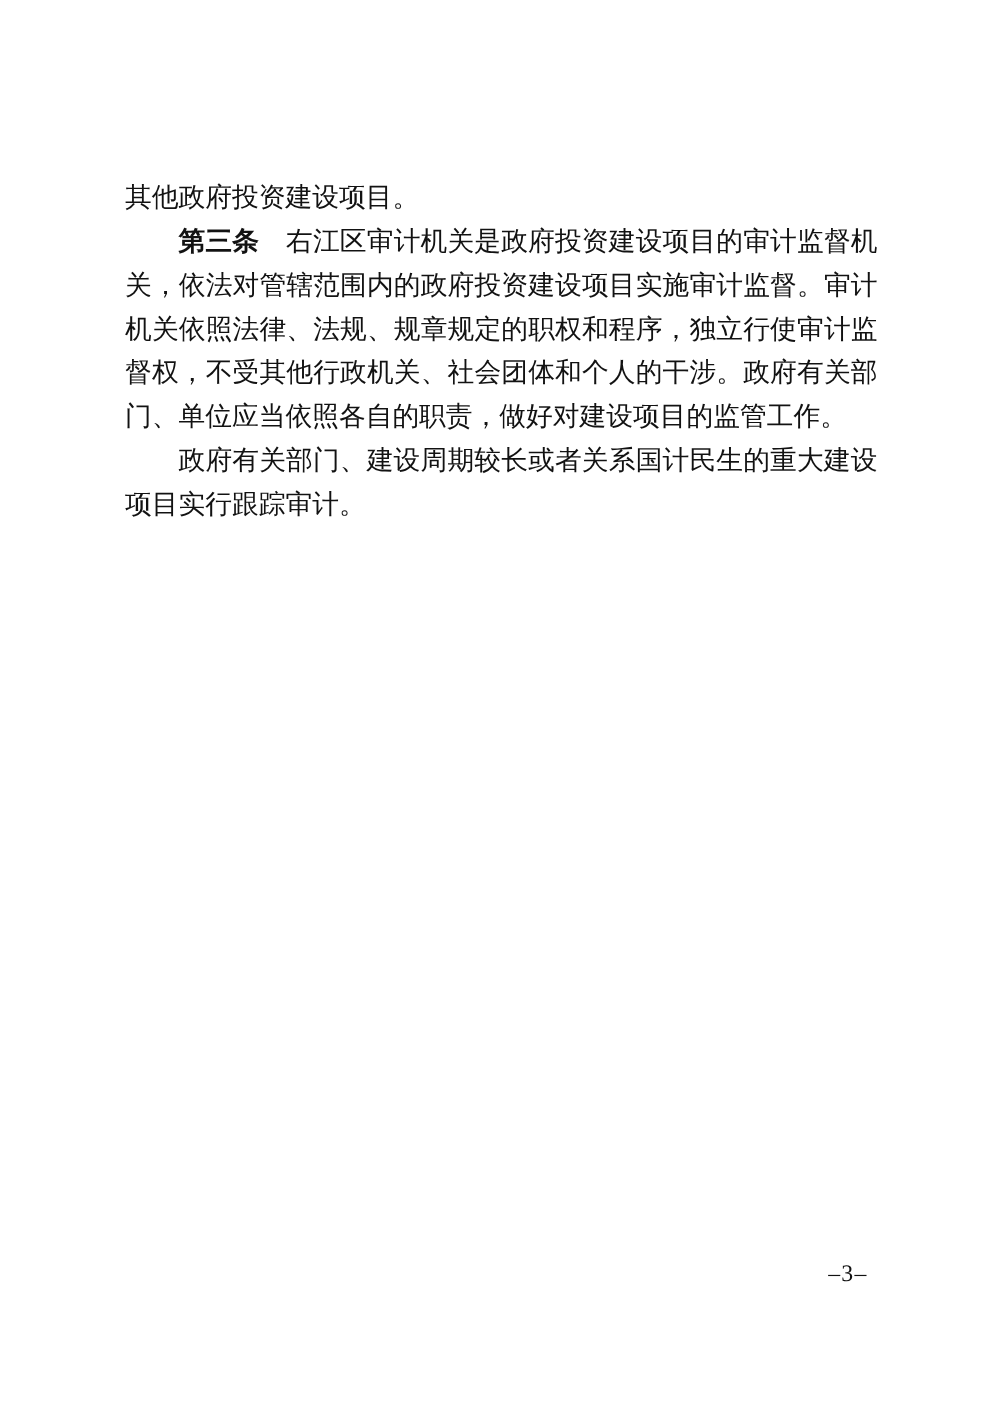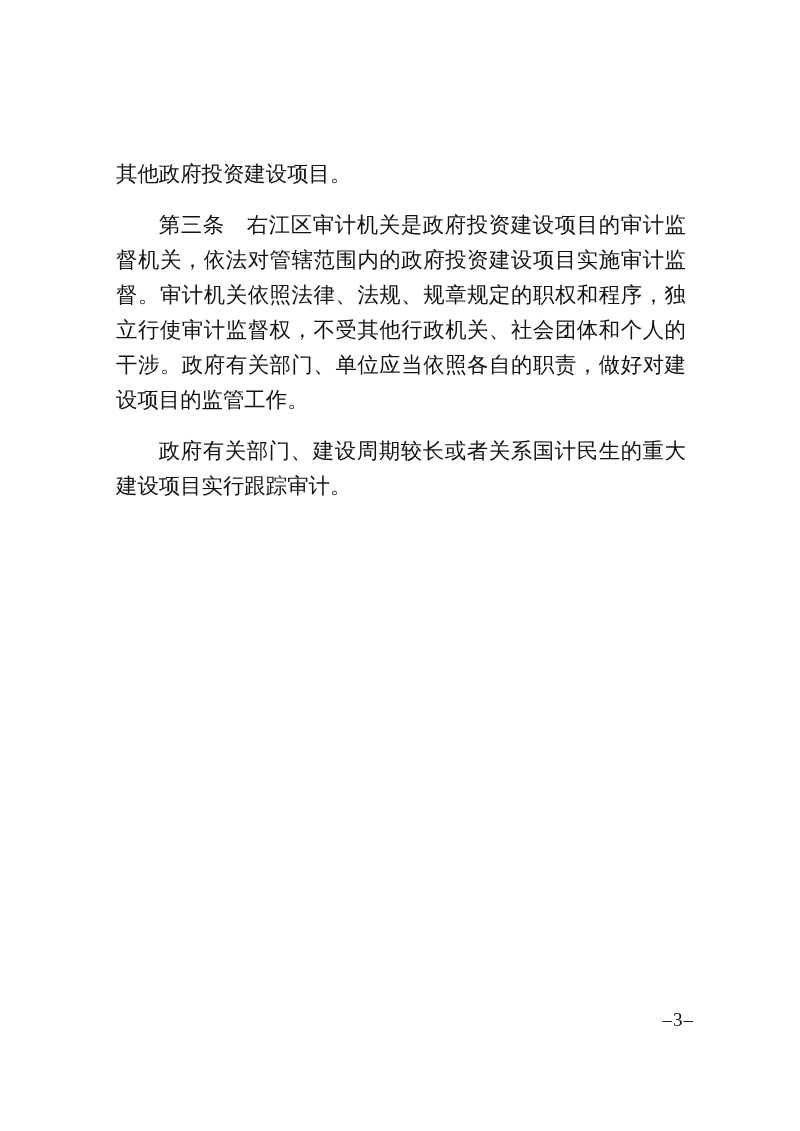--- a/index.html
+++ b/index.html
@@ -20,29 +20,29 @@
     position: absolute;
     left: 100px;
     top: 141px;
     width: 602px;
     font-size: 21.4px;
     line-height: 35px;
     text-align: justify;
     letter-spacing: 0;
   }
   .para {
-    margin: 16px;
+    margin: 0;
     padding: 0;
     text-indent: 2em;
   }
   .para.no-indent {
     text-indent: 0;
   }
   .term {
-    font-weight: 400;
+    font-weight: 700;
     font-family: "Liberation Sans", sans-serif;
   }
   .footer {
     position: absolute;
     top: 1008px;
     right: 106px;
     font-size: 19px;
     line-height: 24px;
     letter-spacing: 1px;
     color: #121212;

